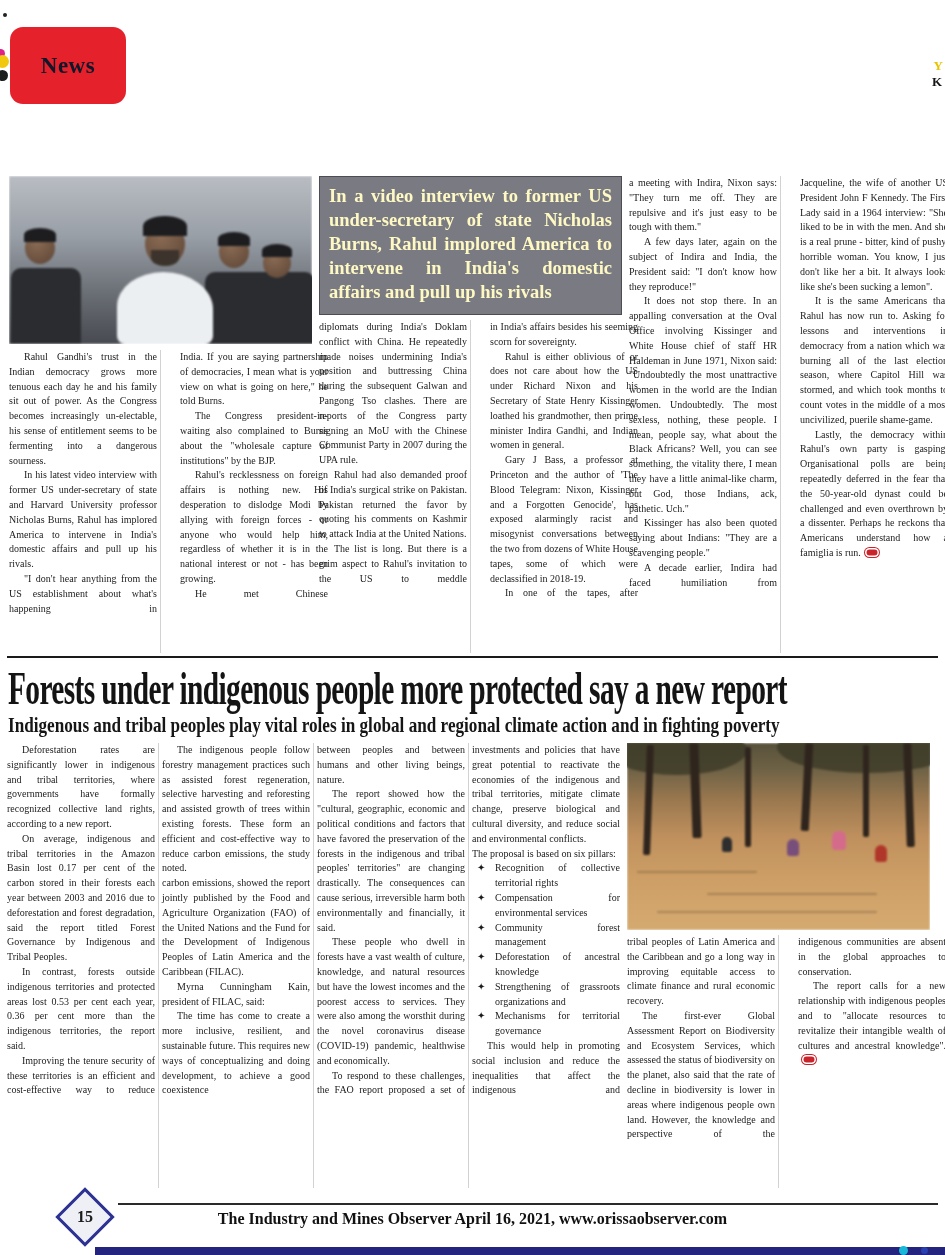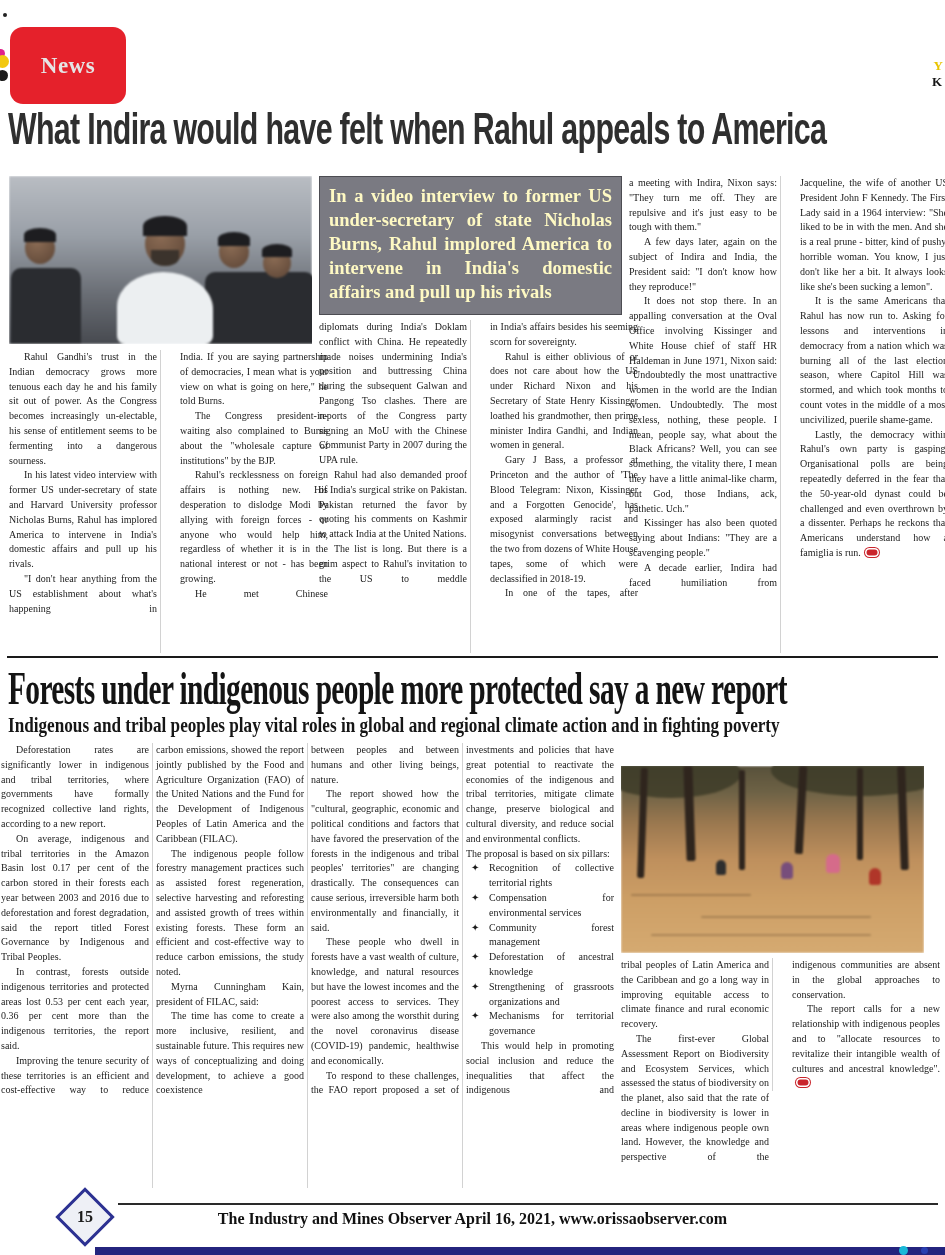--- a/index.html
+++ b/index.html
@@ -12,38 +12,38 @@
   .mark-tip{left:3px;top:13px;width:4px;height:4px;background:#222;border-radius:50%;}
   .mark-magenta{left:0;top:49px;width:5px;height:9px;background:#e0218a;border-radius:0 5px 5px 0;}
   .mark-yellow{left:-4px;top:55px;width:13px;height:13px;background:#f2c80f;border-radius:50%;}
   .mark-black{left:-3px;top:70px;width:11px;height:11px;background:#1c1c1c;border-radius:50%;}
   .reg-y{position:absolute;right:2px;top:58px;font:bold 13px "Liberation Serif",serif;color:#e8c400;}
   .reg-k{position:absolute;right:3px;top:74px;font:bold 13px "Liberation Serif",serif;color:#151515;}
 
   
   .news-badge{position:absolute;left:10px;top:27px;width:116px;height:77px;background:#e5212b;
               border-radius:13px;display:flex;align-items:center;justify-content:center;}
-  .news-badge span{color:#e5e5e5;font:bold 23px "Liberation Serif",serif;letter-spacing:.5px;}
+  .news-badge span{color:#0f172a;font:bold 23px "Liberation Serif",serif;letter-spacing:.5px;}
 
   
   .h1{position:absolute;left:8px;top:104px;width:932px;height:62px;overflow:visible;white-space:nowrap;}
   .h1 span{display:inline-block;transform:scaleX(.69);transform-origin:0 50%;
            font:bold 44px "Liberation Sans",sans-serif;letter-spacing:-1px;color:#2f2f2f;}
   .divider{position:absolute;left:7px;top:656px;width:931px;border-top:2px solid #1a1a1a;}
   .h2{position:absolute;left:8px;top:662px;width:932px;height:50px;white-space:nowrap;}
   .h2 span{display:inline-block;transform:scaleX(.64);transform-origin:0 50%;
            font:bold 46px "Liberation Serif",serif;letter-spacing:-1px;color:#141414;}
   .subhead{position:absolute;left:8px;top:712px;width:932px;height:28px;white-space:nowrap;}
   .subhead span{display:inline-block;transform:scaleX(.78);transform-origin:0 50%;
            font:bold 22px "Liberation Serif",serif;color:#161616;}
 
   
   .row{position:absolute;display:flex;gap:7px;}
   .row1{left:9px;top:176px;width:928px;height:477px;}
-  .row2{left:1px;top:743px;width:928px;height:445px;align-items:center;}
+  .row2{left:7px;top:743px;width:928px;height:445px;}
   .pair{width:303px;flex:0 0 303px;display:flex;flex-direction:column;}
   .cols{display:flex;gap:7px;flex:1;min-height:0;}
   .col{width:148px;flex:0 0 148px;overflow:hidden;height:100%;}
   .cols .col + .col{border-left:1px solid #d2d2d2;margin-left:-4px;padding-left:19px;flex-basis:148px;}
   .row2 > .col + .col{border-left:1px solid #d2d2d2;margin-left:-4px;padding-left:3px;}
 
   
   .block{margin:0;font-size:10px;line-height:14.8px;text-align:justify;color:#1b1b1b;}
   .para-p{text-indent:15px;}
   .para-c,.para-n{text-indent:0;}
@@ -97,23 +97,20 @@
   <div class="mark mark-magenta"></div>
   <div class="mark mark-yellow"></div>
   <div class="mark mark-black"></div>
   <div class="reg-y">Y</div>
   <div class="reg-k">K</div>
 
   <div class="news-badge">
     <span>News</span>
   </div>
 
-  <div class="h1">
-    <span>What Indira would have felt when Rahul appeals to America</span>
-  </div>
 
   <section class="row row1">
     <div class="pair">
       <div class="photo photo1">
         <div class="art art1">
           <div class="shape suit" style="left:2px;top:92px;width:70px;height:76px;"></div>
           <div class="shape head" style="left:16px;top:56px;width:30px;height:32px;"></div>
           <div class="shape hair" style="left:15px;top:52px;width:32px;height:14px;"></div>
           <div class="shape suit" style="left:196px;top:96px;width:110px;height:72px;"></div>
           <div class="shape head" style="left:210px;top:60px;width:30px;height:32px;"></div>
@@ -195,22 +192,22 @@
   <section class="row row2">
     <div class="col">
 
     <p class="block para-p"><span>Deforestation rates are significantly lower in indigenous and tribal territories, where governments have formally recognized collective land rights, according to a new report.</span></p>
         <p class="block para-p"><span>On average, indigenous and tribal territories in the Amazon Basin lost 0.17 per cent of the carbon stored in their forests each year between 2003 and 2016 due to deforestation and forest degradation, said the report titled Forest Governance by Indigenous and Tribal Peoples.</span></p>
         <p class="block para-p"><span>In contrast, forests outside indigenous territories and protected areas lost 0.53 per cent each year, 0.36 per cent more than the indigenous territories, the report said.</span></p>
         <p class="block para-p cont"><span>Improving the tenure security of these territories is an efficient and cost-effective way to reduce</span></p>
       </div>
     <div class="col">
 
-    <p class="block para-c"><span>carbon emissions, showed the report jointly published by the Food and Agriculture Organization (FAO) of the United Nations and the Fund for the Development of Indigenous Peoples of Latin America and the Caribbean (FILAC).</span></p>
-        <p class="block para-p"><span>The indigenous people follow forestry management practices such as assisted forest regeneration, selective harvesting and reforesting and assisted growth of trees within existing forests. These form an efficient and cost-effective way to reduce carbon emissions, the study noted.</span></p>
+    <p class="block para-p"><span>The indigenous people follow forestry management practices such as assisted forest regeneration, selective harvesting and reforesting and assisted growth of trees within existing forests. These form an efficient and cost-effective way to reduce carbon emissions, the study noted.</span></p>
+        <p class="block para-c"><span>carbon emissions, showed the report jointly published by the Food and Agriculture Organization (FAO) of the United Nations and the Fund for the Development of Indigenous Peoples of Latin America and the Caribbean (FILAC).</span></p>
         <p class="block para-p"><span>Myrna Cunningham Kain, president of FILAC, said:</span></p>
         <p class="block para-p cont"><span>The time has come to create a more inclusive, resilient, and sustainable future. This requires new ways of conceptualizing and doing development, to achieve a good coexistence</span></p>
       </div>
     <div class="col">
 
     <p class="block para-c"><span>between peoples and between humans and other living beings, nature.</span></p>
         <p class="block para-p"><span>The report showed how the "cultural, geographic, economic and political conditions and factors that have favored the preservation of the forests in the indigenous and tribal peoples' territories" are changing drastically. The consequences can cause serious, irreversible harm both environmentally and financially, it said.</span></p>
         <p class="block para-p"><span>These people who dwell in forests have a vast wealth of culture, knowledge, and natural resources but have the lowest incomes and the poorest access to services. They were also among the worsthit during the novel coronavirus disease (COVID-19) pandemic, healthwise and economically.</span></p>
         <p class="block para-p cont"><span>To respond to these challenges, the FAO report proposed a set of</span></p>
       </div>

